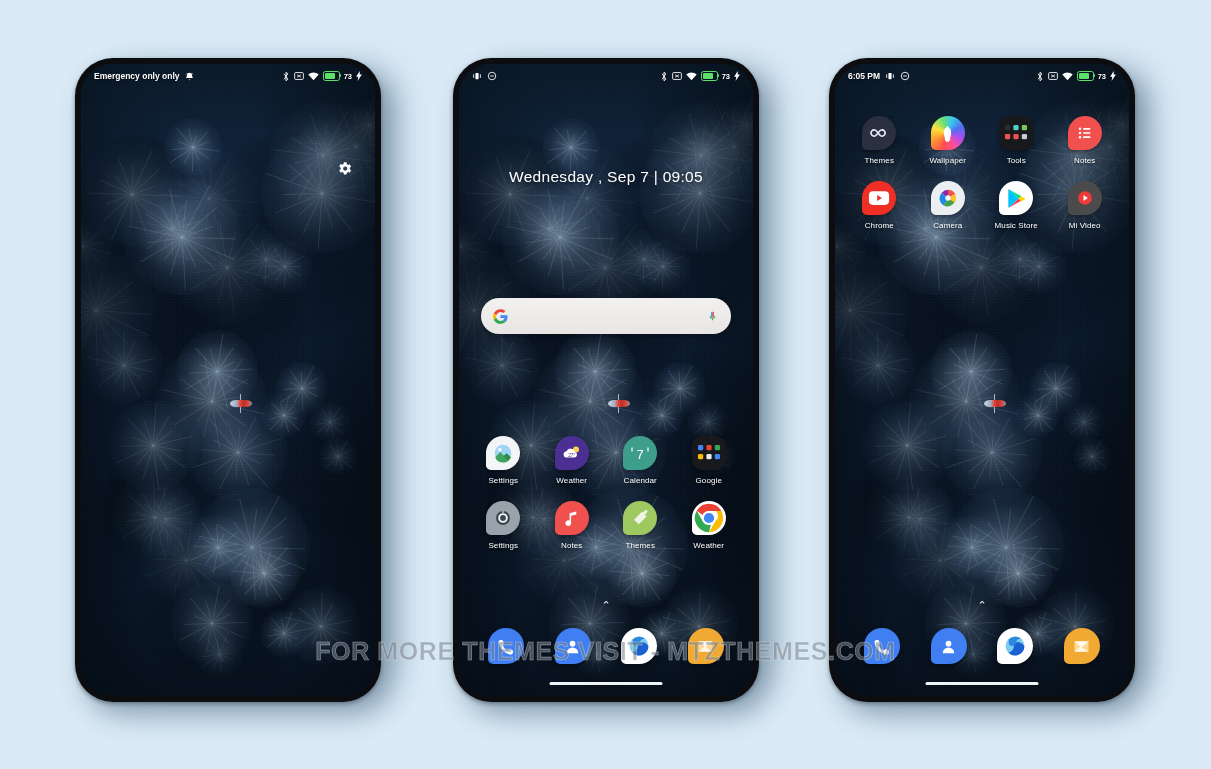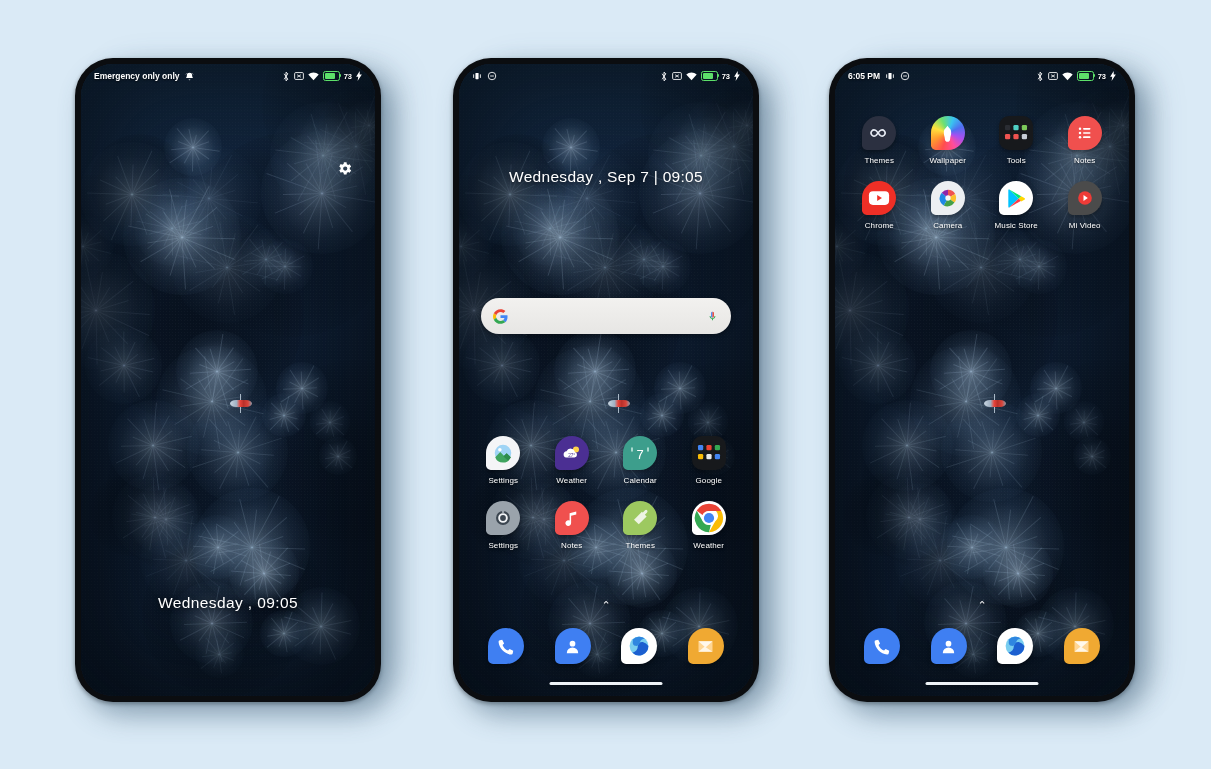--- a/index.html
+++ b/index.html
@@ -707,21 +707,20 @@
           </span>
         </div>
       </div>
 
       <div class="gear">
         <svg width="17" height="17" viewBox="0 0 24 24" fill="#fff">
             <path d="M19.4 13a7.8 7.8 0 0 0 0-2l2-1.6-2-3.4-2.4 1a7.6 7.6 0 0 0-1.7-1L14.9 3h-3.8l-.4 2.6c-.6.2-1.2.6-1.7 1l-2.4-1-2 3.4L6.6 11a7.8 7.8 0 0 0 0 2l-2 1.6 2 3.4 2.4-1c.5.4 1.1.8 1.7 1l.4 2.6h3.8l.4-2.6c.6-.2 1.2-.6 1.7-1l2.4 1 2-3.4zM13 15a3 3 0 1 1 0-6 3 3 0 0 1 0 6z"></path>
           </svg>
       </div>
 
-      <div class="lock-clock">Wednesday , 09:05</div>
     </div>
   </div>
 
   <div class="phone" id="phone2">
     <div class="screen">
       <div class="wall wp">
           <div class="dark" style="left: 240.608px; top: 21.7618px; width: 90.7939px; height: 90.7939px; opacity: 0.501129;"></div>
           <div class="dark" style="left: -64.1314px; top: 111.496px; width: 151.516px; height: 151.516px; opacity: 0.476288;"></div>
           <div class="dark" style="left: 109.119px; top: 68.436px; width: 204.971px; height: 204.971px; opacity: 0.611271;"></div>
           <div class="dark" style="left: 7.99166px; top: 409.171px; width: 83.153px; height: 83.153px; opacity: 0.538869;"></div>
@@ -2179,13 +2178,14 @@
                 <path d="M4 18 11 12l9 6z" fill="#fff8ec" opacity=".92"></path>
               </svg>
           </div>
         </div>
       </div>
 
       <div class="navpill"></div>
     </div>
   </div>
 
+  <div class="watermark">FOR MORE THEMES VISIT - MTZTHEMES.COM</div>
 </div>
 
 </body></html>

